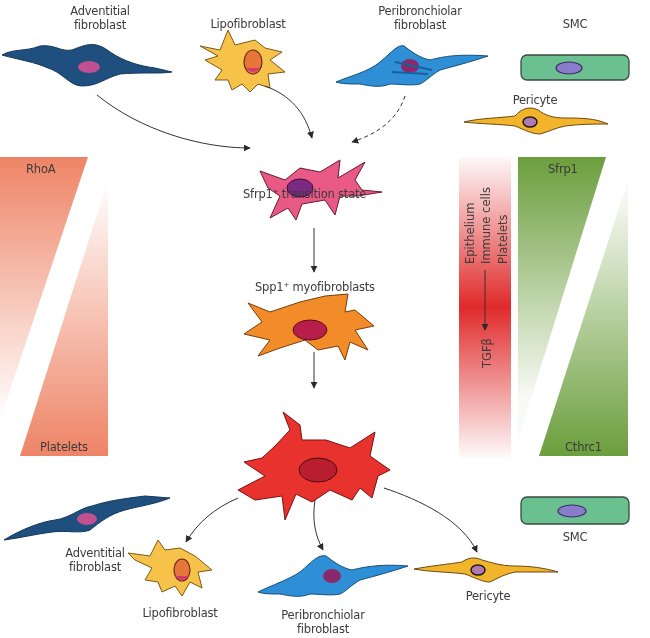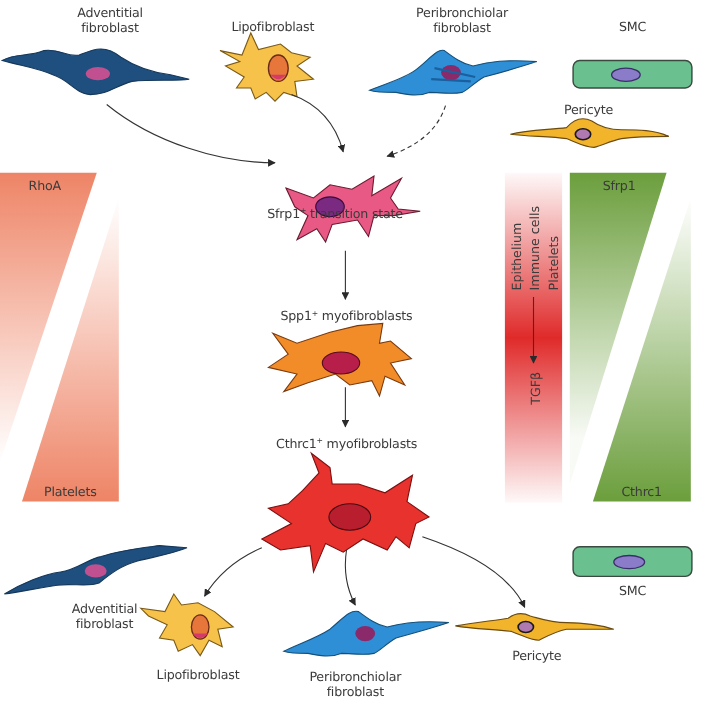--- a/index.html
+++ b/index.html
@@ -149,23 +149,20 @@
   </div>
   <div class="lbl" style="left:545px;top:17px;width:60px;">SMC</div>
   <div class="lbl" style="left:495px;top:93px;width:80px;">Pericyte</div>
 
   <div class="lbl" style="left:243px;top:142px;text-align:center;margin-top:43px;">
     <span>Sfrp1</span><sup>+</sup><span> transition state</span>
   </div>
   <div class="lbl" style="left:255px;top:278px;text-align:center;">
     <span>Spp1</span><sup>+</sup><span> myofibroblasts</span>
   </div>
-  <div class="lbl" style="left:251px;top:394px;text-align:left;">
-    <span>Cthrc1</span><sup>+</sup><span> myofibroblasts</span>
-  </div>
 
   <div class="lbl" style="left:26px;top:162px;">RhoA</div>
   <div class="lbl" style="left:40px;top:440px;">Platelets</div>
 
   <div class="lbl" style="left:548px;top:162px;">Sfrp1</div>
   <div class="lbl" style="left:565px;top:440px;">Cthrc1</div>
 
   <div class="vtext" style="left:463px;top:264px;">Epithelium</div>
   <div class="vtext" style="left:479px;top:264px;">Immune cells</div>
   <div class="vtext" style="left:496px;top:264px;">Platelets</div>

